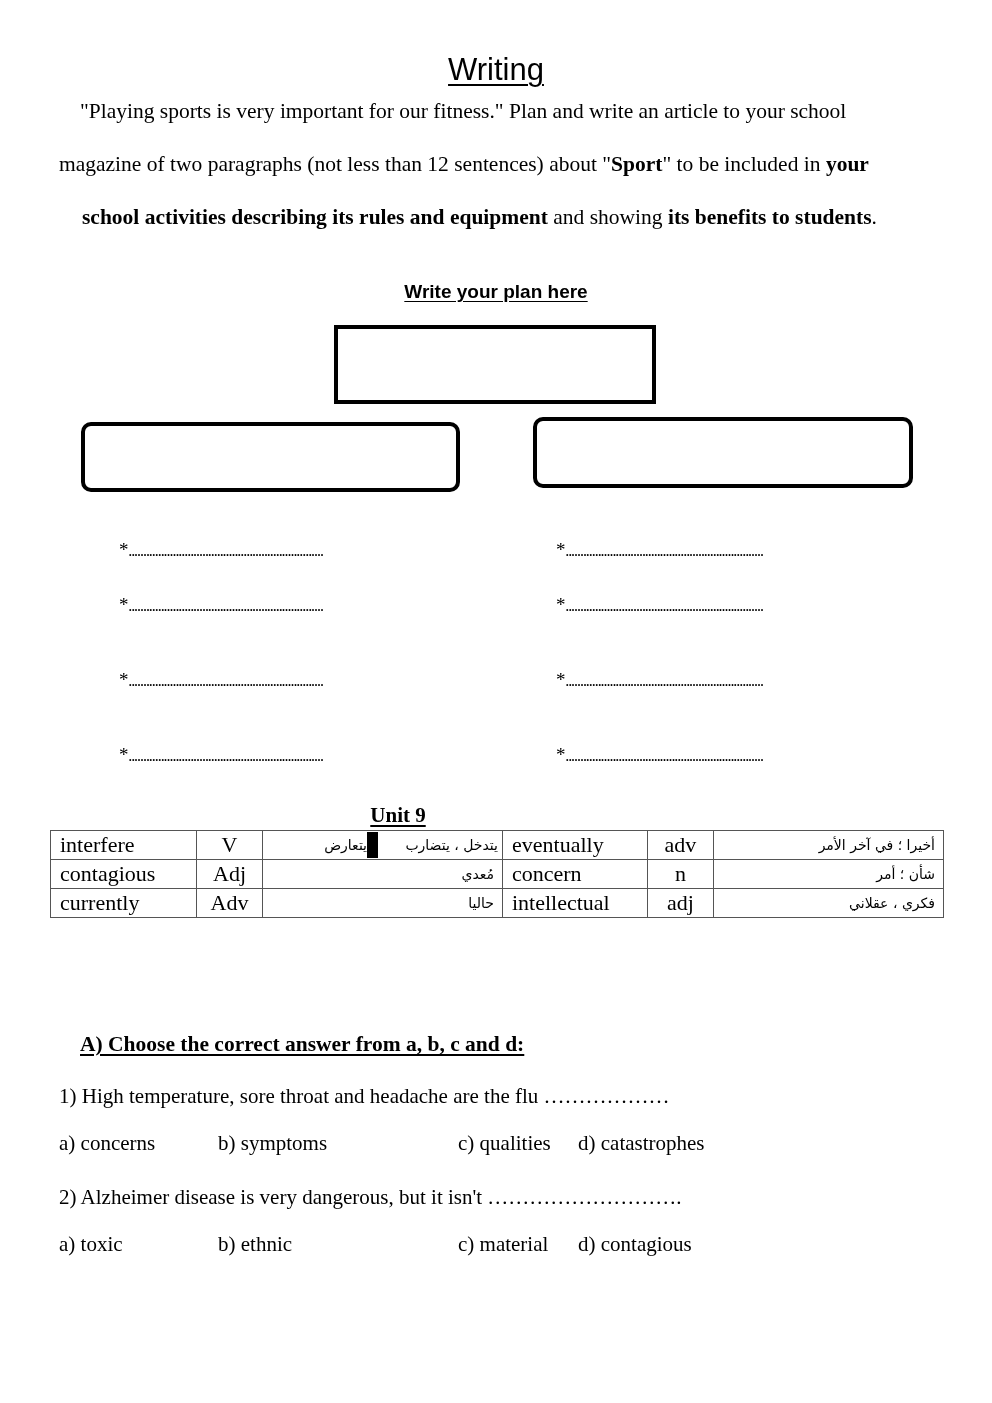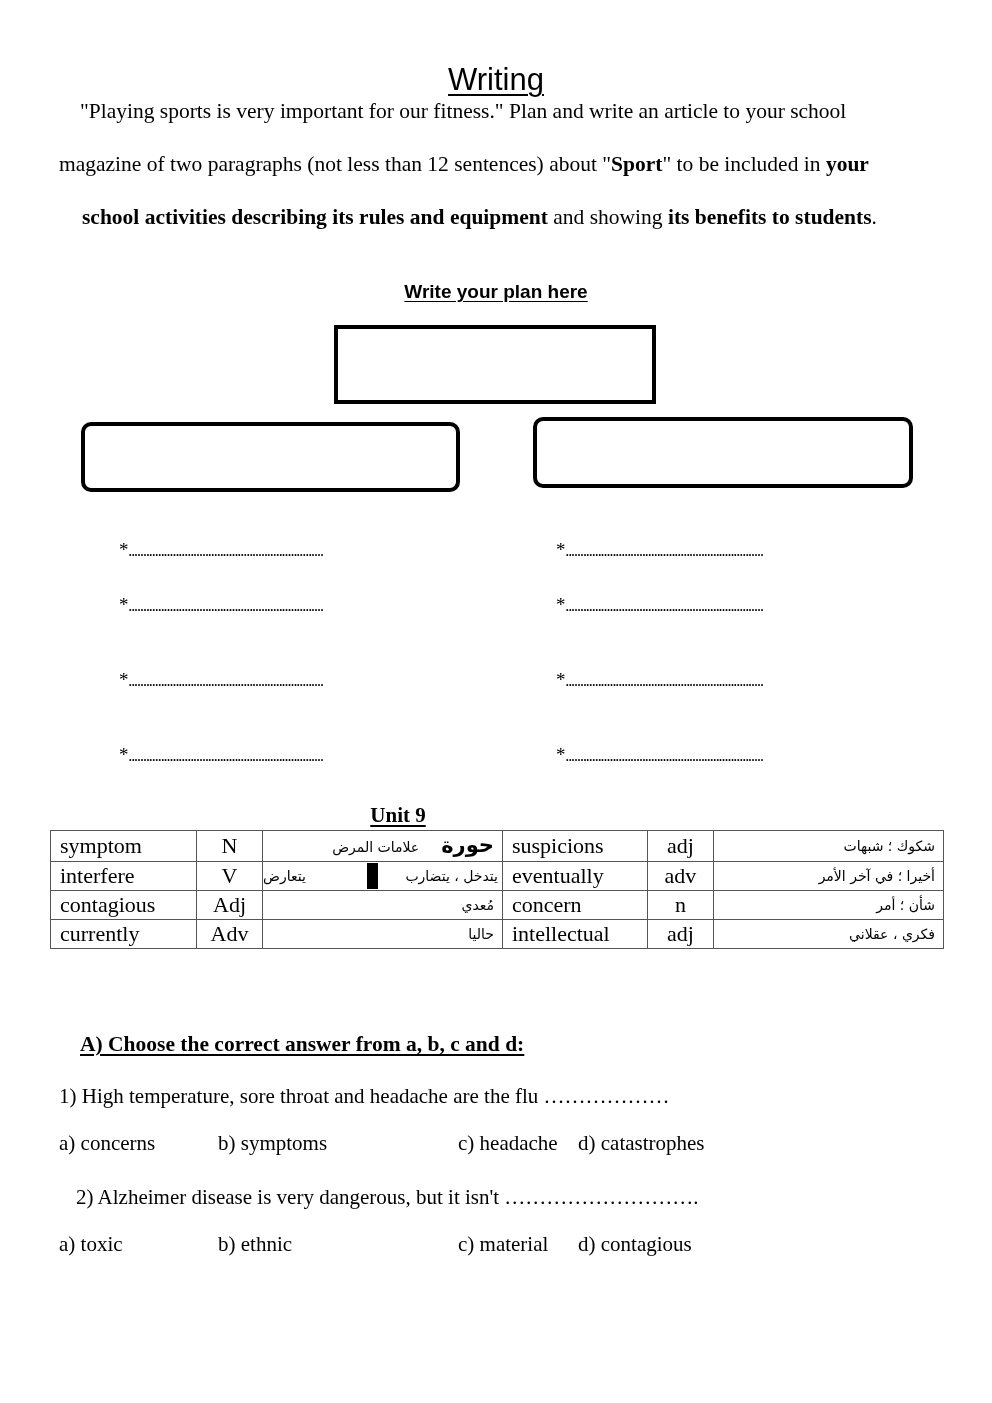--- a/index.html
+++ b/index.html
@@ -11,21 +11,21 @@
       width: 992px;
       height: 1403px;
       position: relative;
       overflow: hidden;
       color: #000;
       font-family: "Liberation Serif", serif;
     }
     .abs { position: absolute; }
 
     .title {
-      left: 0; width: 992px; top: 60px;
+      left: 0; width: 992px; top: 50px;
       text-align: center;
       font-family: "Liberation Sans", sans-serif;
       font-size: 31px;
       line-height: 40px;
     }
     .title span { text-decoration: underline; text-decoration-thickness: 2px; text-underline-offset: 4px; }
 
     .prompt-line {
       left: 59px; width: 876px;
       font-size: 21.5px;
@@ -110,21 +110,21 @@
       height: 28px;
       direction: ltr;
     }
     .split-wrap .seg {
       direction: rtl;
       font-family: "DejaVu Sans", sans-serif;
       font-size: 14px;
       line-height: 28px;
       white-space: nowrap;
     }
-    .seg-a { flex: 1; text-align: left; padding-right: 8px; }
+    .seg-a { flex: 1; text-align: right; }
     .seg-bar { width: 11px; background: #000; margin: 1px 0; }
     .seg-b { width: 120px; text-align: right; padding-right: 4px; }
     .deco-word {
       font-family: "DejaVu Sans", sans-serif;
       font-size: 21px;
       font-weight: bold;
       letter-spacing: 6px;
       margin-left: 22px;
     }
 
@@ -207,28 +207,20 @@
 <table class="vocab">
   <colgroup>
     <col style="width:146px">
     <col style="width:66px">
     <col style="width:240px">
     <col style="width:145px">
     <col style="width:66px">
     <col style="width:230px">
   </colgroup>
   <tbody>
-      <tr>
-    <td>symptom</td>
-    <td class="pos">N</td>
-    <td class="ar"><span class="deco-word">حورة</span><span>علامات المرض</span></td>
-    <td>suspicions</td>
-    <td class="pos">adj</td>
-    <td class="ar">شكوك ؛ شبهات</td>
-  </tr>
   <tr>
     <td>interfere</td>
     <td class="pos">V</td>
     <td class="split">
       <div class="split-wrap">
         <span class="seg seg-a">يتعارض</span>
         <span class="seg-bar"></span>
         <span class="seg seg-b">يتدخل ، يتضارب</span>
       </div>
     </td>
@@ -253,20 +245,20 @@
     <td class="ar">فكري ، عقلاني</td>
   </tr>
 </tbody>
   </table>
 
 <div class="abs section-title">A) Choose the correct answer from a, b, c and d:</div>
 
 <div class="abs q-text" style="top:1083px;">1) High temperature, sore throat and headache are the flu ………………</div>
 <div class="abs opt" style="left:59px; top:1130px;">a) concerns</div>
 <div class="abs opt" style="left:218px; top:1130px;">b) symptoms</div>
-<div class="abs opt" style="left:458px; top:1130px;">c) headache</div>
+<div class="abs opt" style="left:458px; top:1130px;">c) qualities</div>
 <div class="abs opt" style="left:578px; top:1130px;">d) catastrophes</div>
 
-<div class="abs q-text" style="top:1184px;margin-left:17px;">2) Alzheimer disease is very dangerous, but it isn't ……………………….</div>
+<div class="abs q-text" style="top:1184px;">2) Alzheimer disease is very dangerous, but it isn't ……………………….</div>
 <div class="abs opt" style="left:59px; top:1231px;">a) toxic</div>
 <div class="abs opt" style="left:218px; top:1231px;">b) ethnic</div>
 <div class="abs opt" style="left:458px; top:1231px;">c) material</div>
 <div class="abs opt" style="left:578px; top:1231px;">d) contagious</div>
 
 </body></html>

